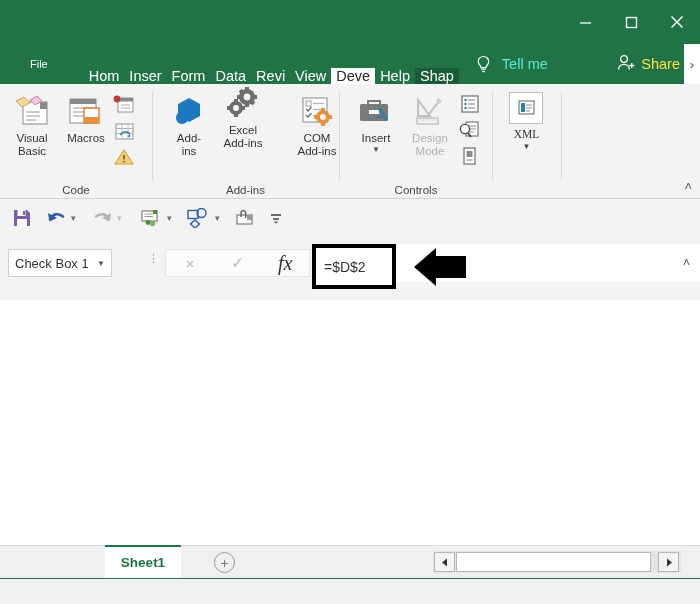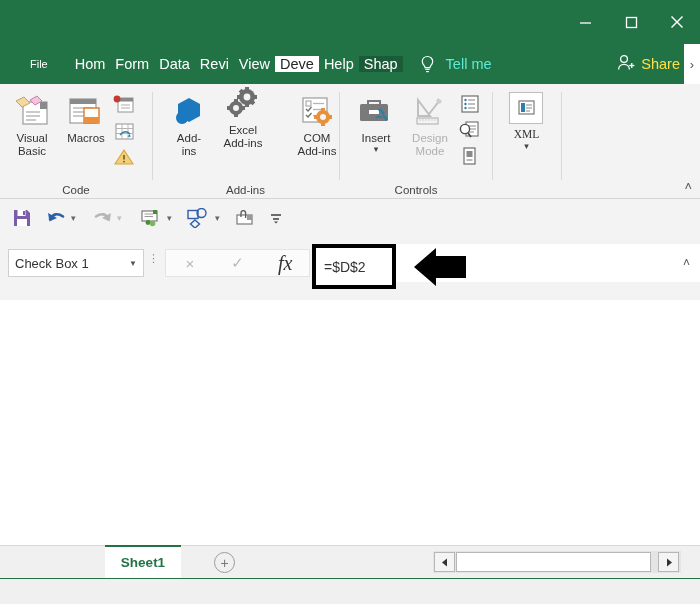--- a/index.html
+++ b/index.html
@@ -25,21 +25,21 @@
 
   
   .tabbar {
     position:absolute; left:0; top:44px; width:700px; height:40px;
     background:#217346; display:flex; align-items:stretch;
   }
   .tab-file {
     color:#fff; font-size:11px; display:flex; align-items:center;
     padding:0 14px; margin-left:16px;
   }
-  .tabs-wrap { display:flex; align-items:center; margin-left:8px; }
+  .tabs-wrap { display:flex; align-items:flex-end; margin-left:22px; }
   .tab {
     position:relative; display:flex; align-items:center; justify-content:center;
     color:#fff; font-size:14.5px; padding:0 5px; min-width:34px;
     overflow:hidden; white-space:nowrap;
   }
   .tab + .tab::before {
     content:""; position:absolute; left:0; top:9px; bottom:9px; width:1px;
     background:rgba(255,255,255,0.45);
   }
   .tab.active { background:#ffffff; color:#262626; }
@@ -90,21 +90,21 @@
   }
   .qat-item { position:absolute; top:7px; height:24px; display:flex; align-items:center; justify-content:center; }
   .qat-chev { position:absolute; top:14px; font-size:9px; color:#666; }
   .qat-chev.dis { color:#bfbfbf; }
 
   
   .fbar {
     position:absolute; left:0; top:237px; width:700px; height:63px; background:#f3f3f3;
   }
   .namebox {
-    position:absolute; left:8px; top:249px; width:136px; height:28px;
+    position:absolute; left:8px; top:249px; width:104px; height:28px;
     background:#fff; border:1px solid #d0d0d0;
     display:flex; align-items:center; padding:0 6px; font-size:13px; color:#333;
   }
   .namebox .nb-txt { flex:1; }
   .namebox .nb-arrow { font-size:8px; color:#555; }
   .namebox-grip { position:absolute; left:148px; top:255px; font-size:11px; color:#888; letter-spacing:0; line-height:6px; }
   .fbtns {
     position:absolute; left:165px; top:249px; width:145px; height:28px;
     background:#fbfbfb; border:1px solid #e4e4e4; display:flex; align-items:center;
   }
@@ -168,20 +168,21 @@
             <line x1="12.5" y1="1.5" x2="1.5" y2="12.5" stroke="#fff" stroke-width="1.4"></line>
           </svg>
       </div>
     </div>
   </div>
 
   <div class="tabbar">
     <div class="tab-file">File</div>
     <div class="tabs-wrap">
       <div class="tab">Hom</div>
+      <div class="tab">Inser</div>
       <div class="tab">Form</div>
       <div class="tab">Data</div>
       <div class="tab">Revi</div>
       <div class="tab">View</div>
       <div class="tab active">Deve</div>
       <div class="tab">Help</div>
       <div class="tab hover">Shap</div>
     </div>
     <div class="tellme-wrap">
       <span class="tellme-bulb">

